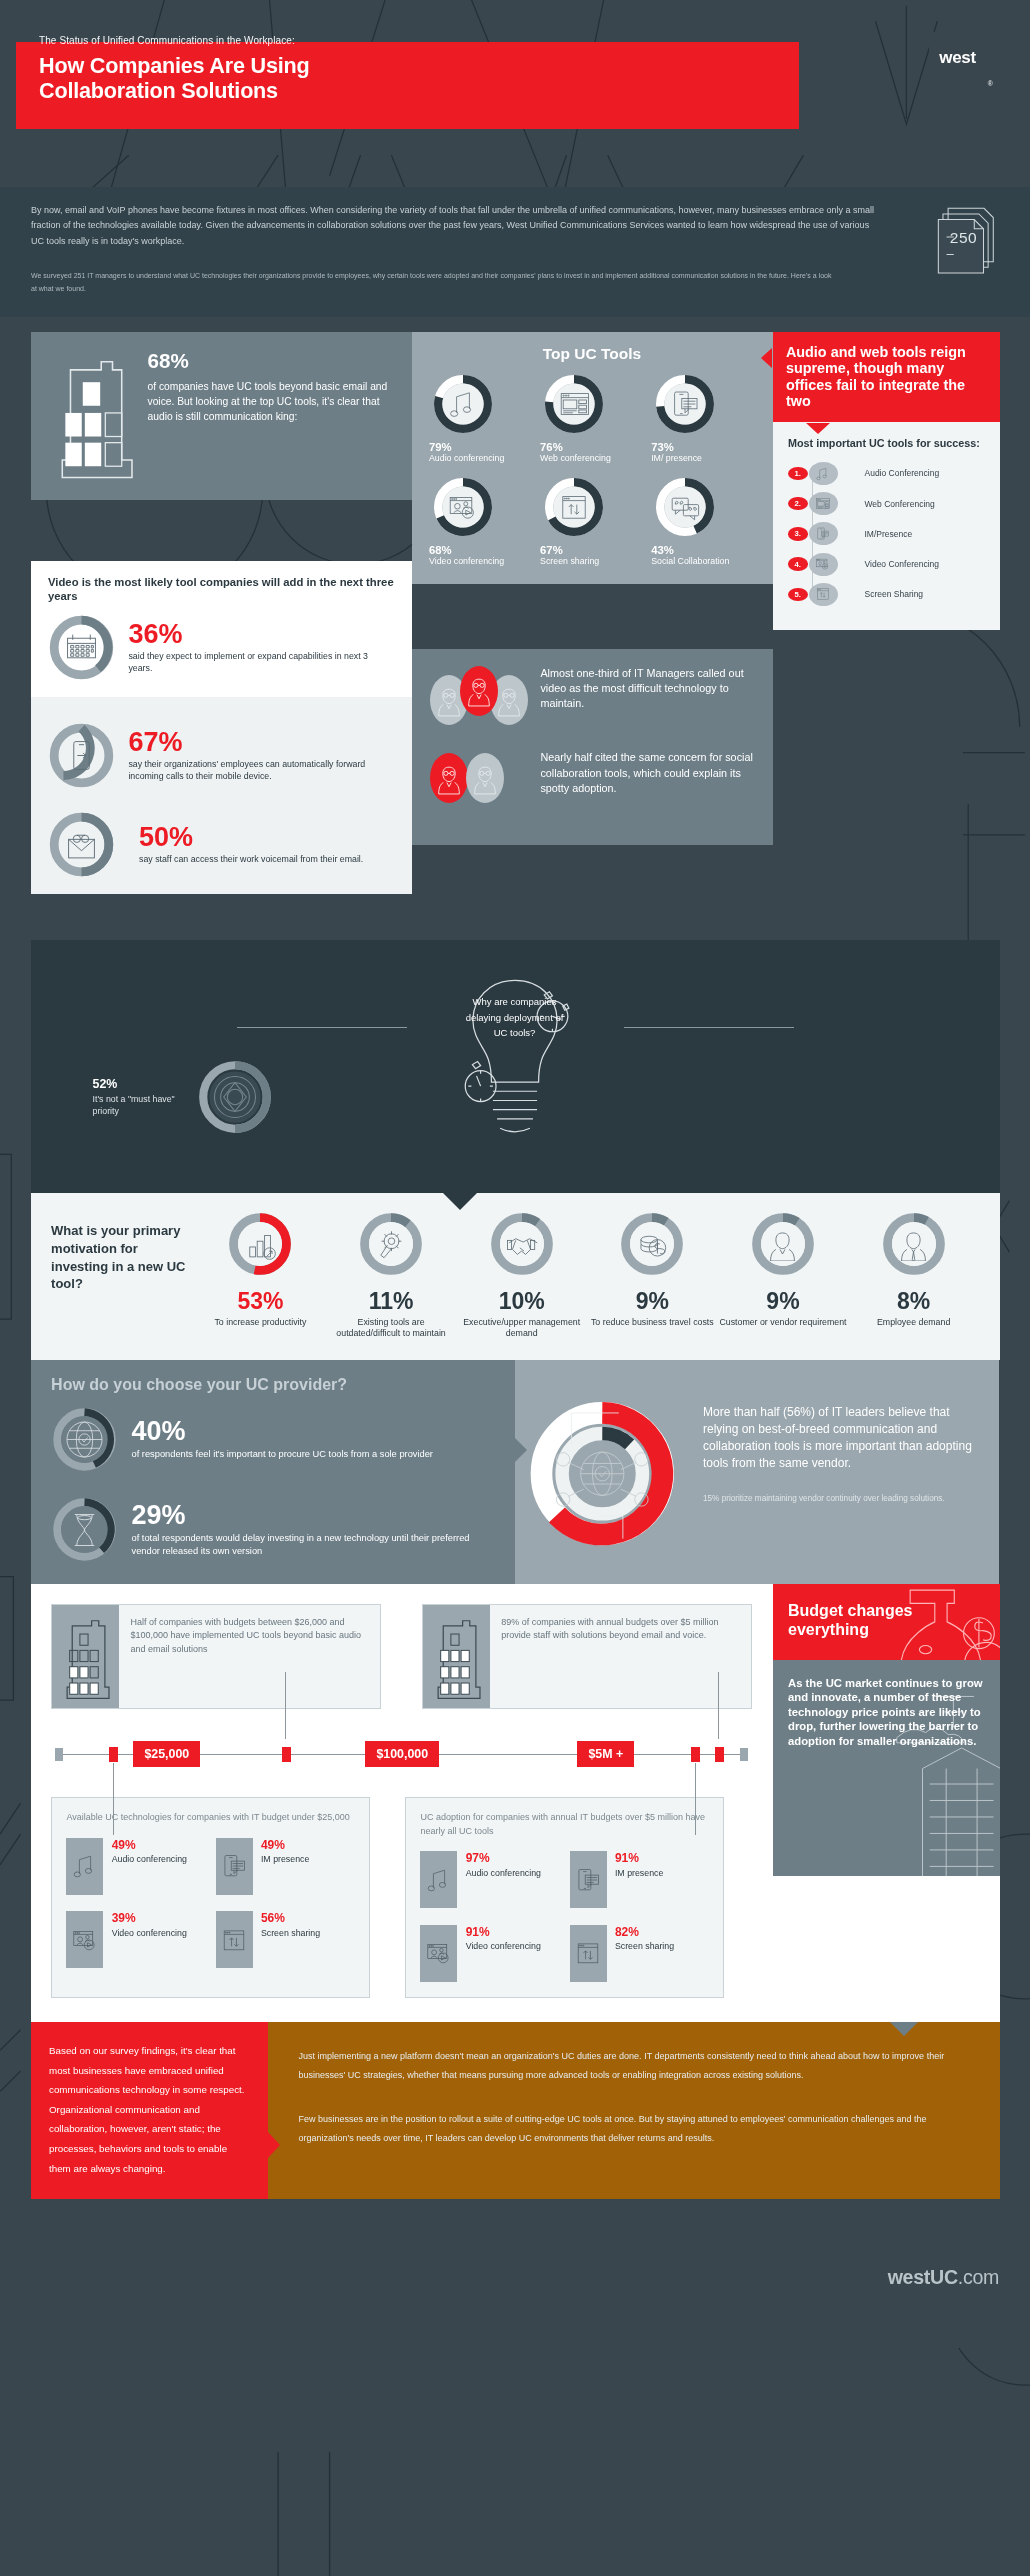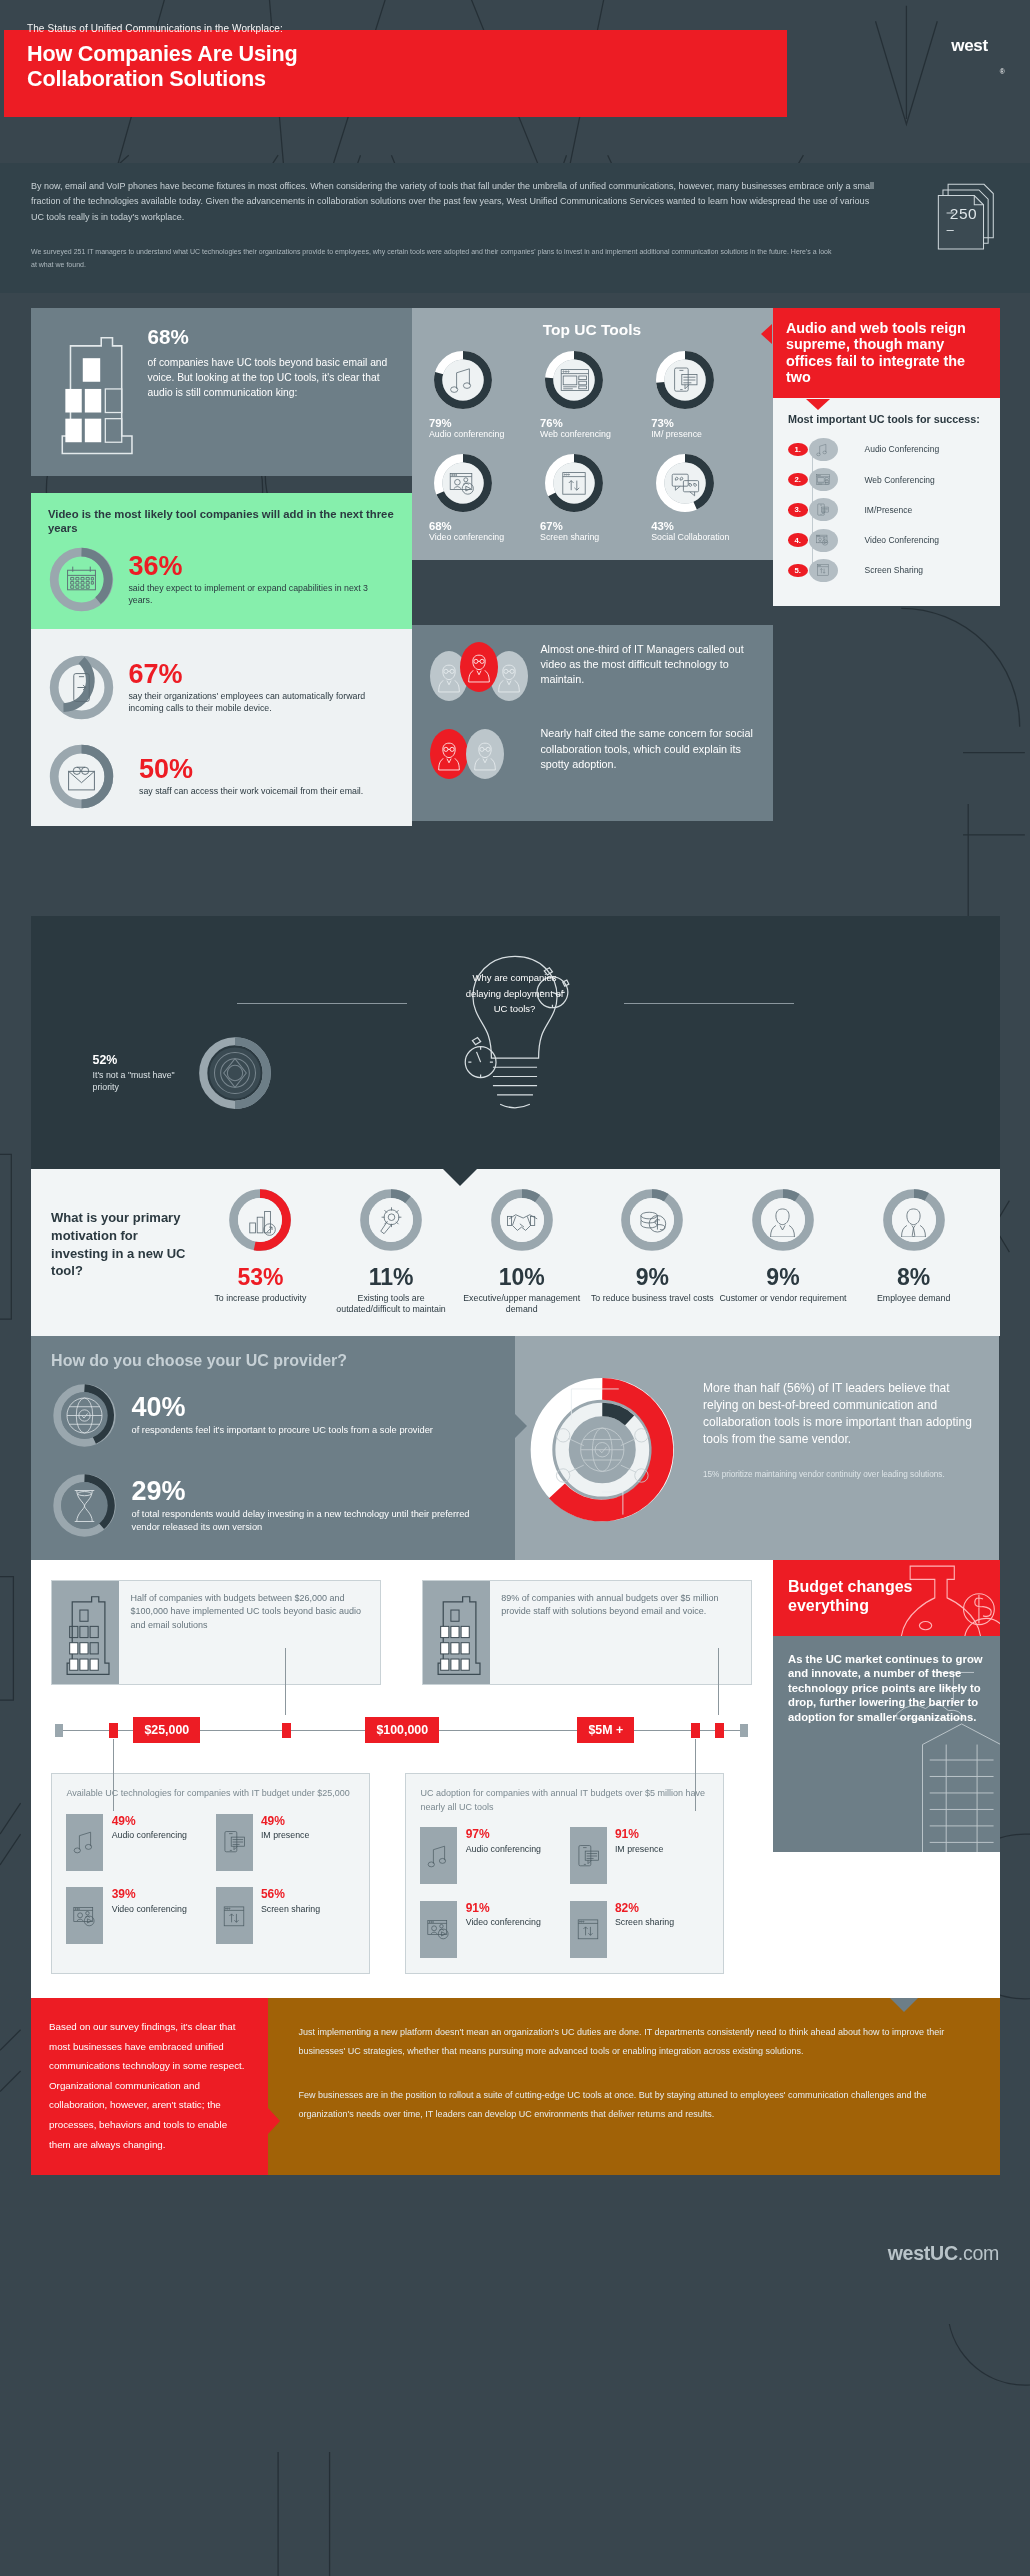--- a/index.html
+++ b/index.html
@@ -9,21 +9,21 @@
     font-family: "Liberation Sans", sans-serif;
     color: #2b3940;
     -webkit-font-smoothing: antialiased;
   }
   .page { position: relative; width: 1030px; min-height: 2599px; background:#39464e; overflow:hidden; }
 
   
   .bg-lines { position:absolute; inset:0; z-index:0; pointer-events:none; }
 
   
-  .header { position:relative; z-index:2; padding: 4px; }
+  .header { position:relative; z-index:2; padding: 16px; }
   .header-red {
     position:absolute; left:0; top:26px; width:783px; height:87px;
     background:#ed1c24;
   }
   .header-inner { position:relative; height:155px; }
   .header-text { position:absolute; left:23px; top:18.5px; width:721px; }
   .kicker { color:#ffffff; font-size:10px; font-weight:400; letter-spacing:0.1px; opacity:.95; }
   .h1 { color:#ffffff; font-size:21.6px; line-height:1.16; font-weight:700; margin-top:7.2px; letter-spacing:-0.2px;}
   .west-logo { position:absolute; right:28px; top:15.5px; width:57px; height:56px; }
   .west-logo .frame { position:absolute; left:0; top:0; width:57px; height:52px; border:2.6px solid #fff; }
@@ -68,21 +68,21 @@
   .imp h4 { font-size:10.8px; font-weight:700; color:#2b3940; line-height:1.2; margin-bottom:12.4px; }
   .rank { position:relative; }
   .rank:before { content:""; position:absolute; left:24px; top:5.2px; bottom:5.2px; width:0.5px; background:#c2cbd0; }
   .rank-item { display:flex; align-items:center; gap:9.3px; margin-bottom:7.2px; position:relative; }
   .rank-badge { width:19.6px; height:13.4px; border-radius:50%; background:#ed1c24; color:#fff; font-size:7.7px; font-weight:700; display:flex; align-items:center; justify-content:center; z-index:2;}
   .rank-ico { width:29px; height:23px; border-radius:50%; background:#b3bdc3; margin-left:-8.2px; display:flex; align-items:center; justify-content:center; z-index:1;}
   .rank-lbl { font-size:8.5px; color:#36444c; margin-left:17.5px; font-weight:300; }
 
   
   .blk2-left { position:absolute; left:0; top:185px; width:381px; }
-  .b2-white { background:#86efac; padding:13.4px 17.5px 15.5px; }
+  .b2-white { background:#ffffff; padding:13.4px 17.5px 15.5px;margin-top:44px; }
   .b2-white h3 { font-size:11.3px; font-weight:700; line-height:1.25; }
   .statrow { display:flex; gap:13.4px; align-items:center; margin-top:11.3px; }
   .statrow .d { width:67px; height:67px; flex:0 0 67px; }
   .statrow .t p { font-size:8.8px; line-height:1.35; font-weight:300; margin-top:3.1px; }
   .b2-grey { background:#eef2f3; padding:14.4px 17.5px 15.5px; }
 
   .blk2-mid { position:absolute; left:381px; top:317px; width:361px; background:#6d7e87; padding:16.5px 18.5px 15.5px; }
   .faces { display:flex; gap:12.4px; align-items:flex-start; margin-bottom:17.5px;}
   .facegrp { flex:0 0 98px; position:relative; height:67px; }
   .face { position:absolute; width:38px; height:50px; border-radius:50%; display:flex; align-items:center; justify-content:center;}
@@ -94,21 +94,21 @@
   .bulb { position:absolute; left:50%; transform:translateX(-50%); top:7.2px; width:118px; }
   .bulbtxt { position:absolute; left:0; right:0; top:28px; text-align:center; color:#fff; font-size:9.5px; line-height:1.6; font-weight:400; }
   .side-stat { position:absolute; top:90px; display:flex; align-items:center; gap:13.4px; }
   .side-stat .v { color:#fff; font-size:12.4px; font-weight:700; }
   .side-stat .l { color:#dce3e6; font-size:8.8px; line-height:1.35; font-weight:300; margin-top:3.1px;}
   .connector { position:absolute; top:61px; height:31px; border-top:1px solid #8b979e; }
 
   
   .blk4 { background:#f2f5f6; padding:18.5px 20.6px 20.6px; position:relative; }
   .blk4:before{ content:""; position:absolute; left:50%; margin-left:-72px; top:0; border-left:17.5px solid transparent; border-right:17.5px solid transparent; border-top:17.5px solid #2b3940;}
-  .m-row { display:flex; align-items:flex-end; gap:0; }
+  .m-row { display:flex; align-items:center; gap:0; }
   .m-q { width:144px; font-size:13px; font-weight:700; line-height:1.35; padding-bottom:36px; }
   .m-items { display:flex; flex:1; }
   .m-item { flex:1; text-align:center; }
   .m-item .d { width:66px; height:66px; margin:0 auto; }
   .m-item .v { font-size:23px; font-weight:700; margin-top:10.3px; }
   .m-item .l { font-size:8.8px; line-height:1.3; margin-top:2.1px; font-weight:300; }
 
   
   .blk5 { position:relative; display:flex; }
   .b5-left { width:484px; background:#6d7e87; padding:15.5px 20.6px 20.6px; }

